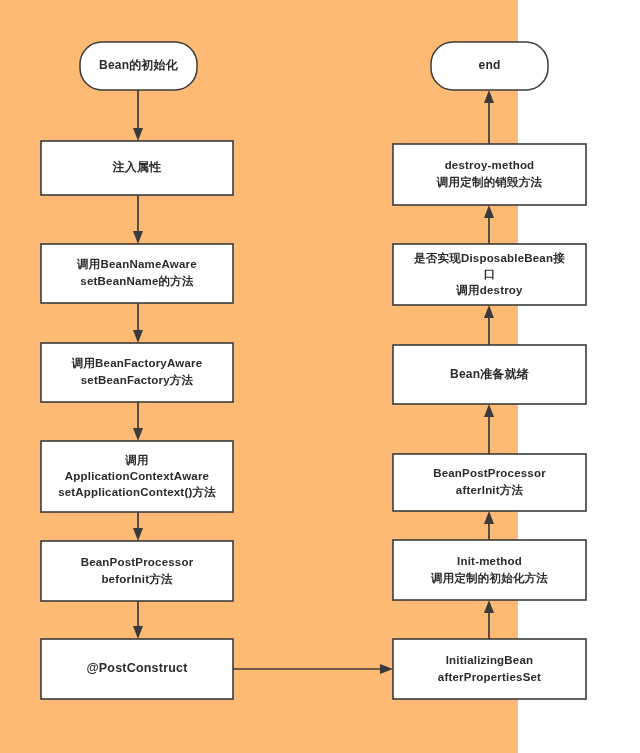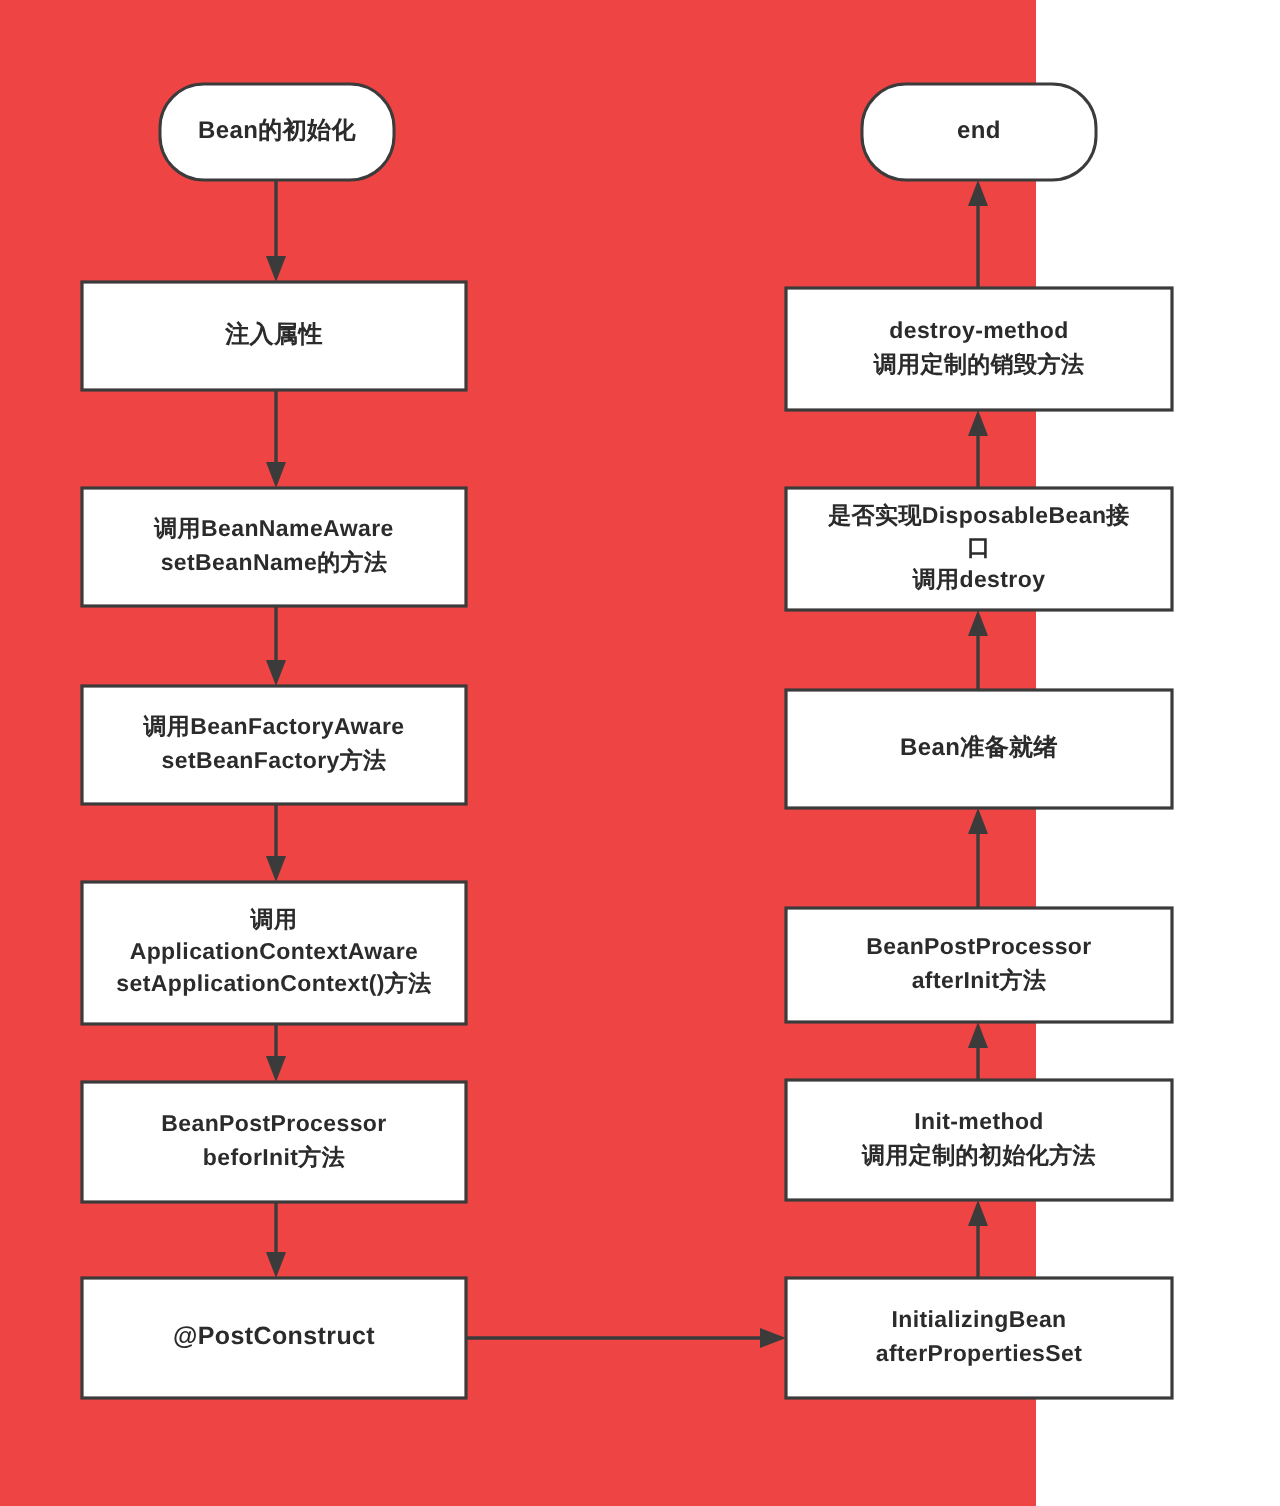--- a/index.html
+++ b/index.html
@@ -11,21 +11,21 @@
   body {
     width: 640px;
     height: 753px;
     overflow: hidden;
     font-family: "Liberation Sans", "DejaVu Sans", sans-serif;
   }
   #diagram-root {
     position: relative;
     width: 518px;
     height: 753px;
-    background: #ef4444;
+    background: #fdba74;
   }
   svg.flow-canvas {
     position: absolute;
     top: 0;
     left: 0;
     width: 640px;
     height: 753px;
     display: block;
   }
   .node-shape {

